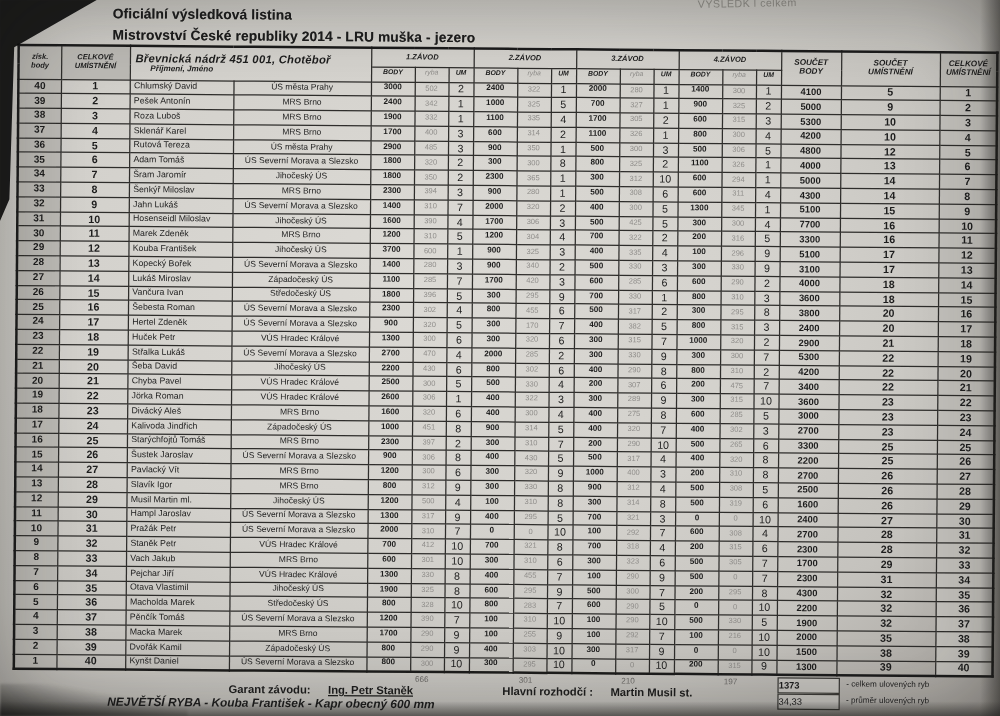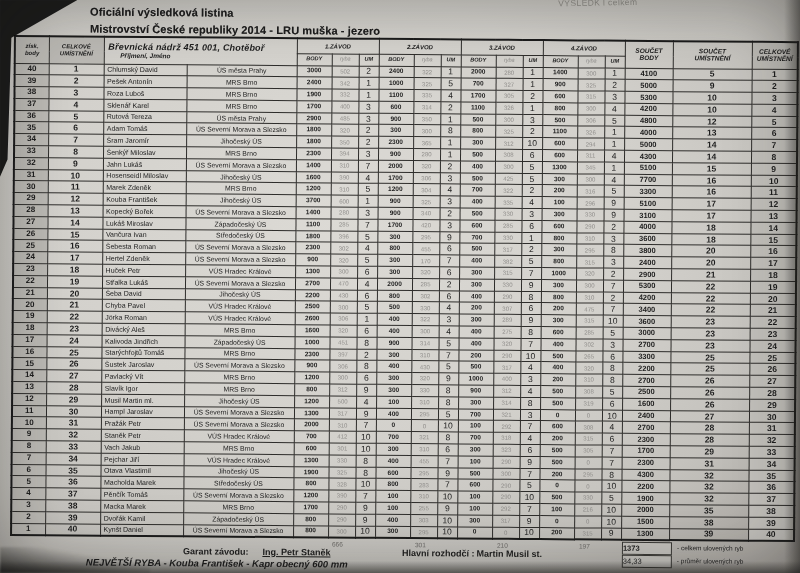--- a/index.html
+++ b/index.html
@@ -52,21 +52,21 @@
   .c-cu{font-size:8.5px;font-weight:bold;background:#c3c1bc;}
 
   .foot-num{position:absolute;font-size:6.5px;color:#6d6b68;}
   .total-box{position:absolute;left:624px;width:48px;height:11px;border:1px solid #3a3936;
              background:#c6c4bf;font-size:7.5px;font-weight:bold;text-align:left;line-height:11px;}
   .avg-box{font-weight:normal;}
   .box-label{position:absolute;left:679px;font-size:6.5px;}
   .garant{position:absolute;left:185px;top:548px;font-size:9px;font-weight:bold;}
   .garant .nm{margin-left:14px;text-decoration:underline;}
   .referee{position:absolute;left:404px;top:548px;font-size:9px;font-weight:bold;}
-  .referee .nm{margin-left:2px;}
+  .referee .nm{margin-left:14px;}
   .big-fish{position:absolute;left:88px;top:559px;font-size:9.5px;font-weight:bold;font-style:italic;}
 </style>
 </head>
 <body>
 
 <div class="stage">
   <div class="sheet">
 
     <div class="corner-note">VÝSLEDK l celkem</div>
 

